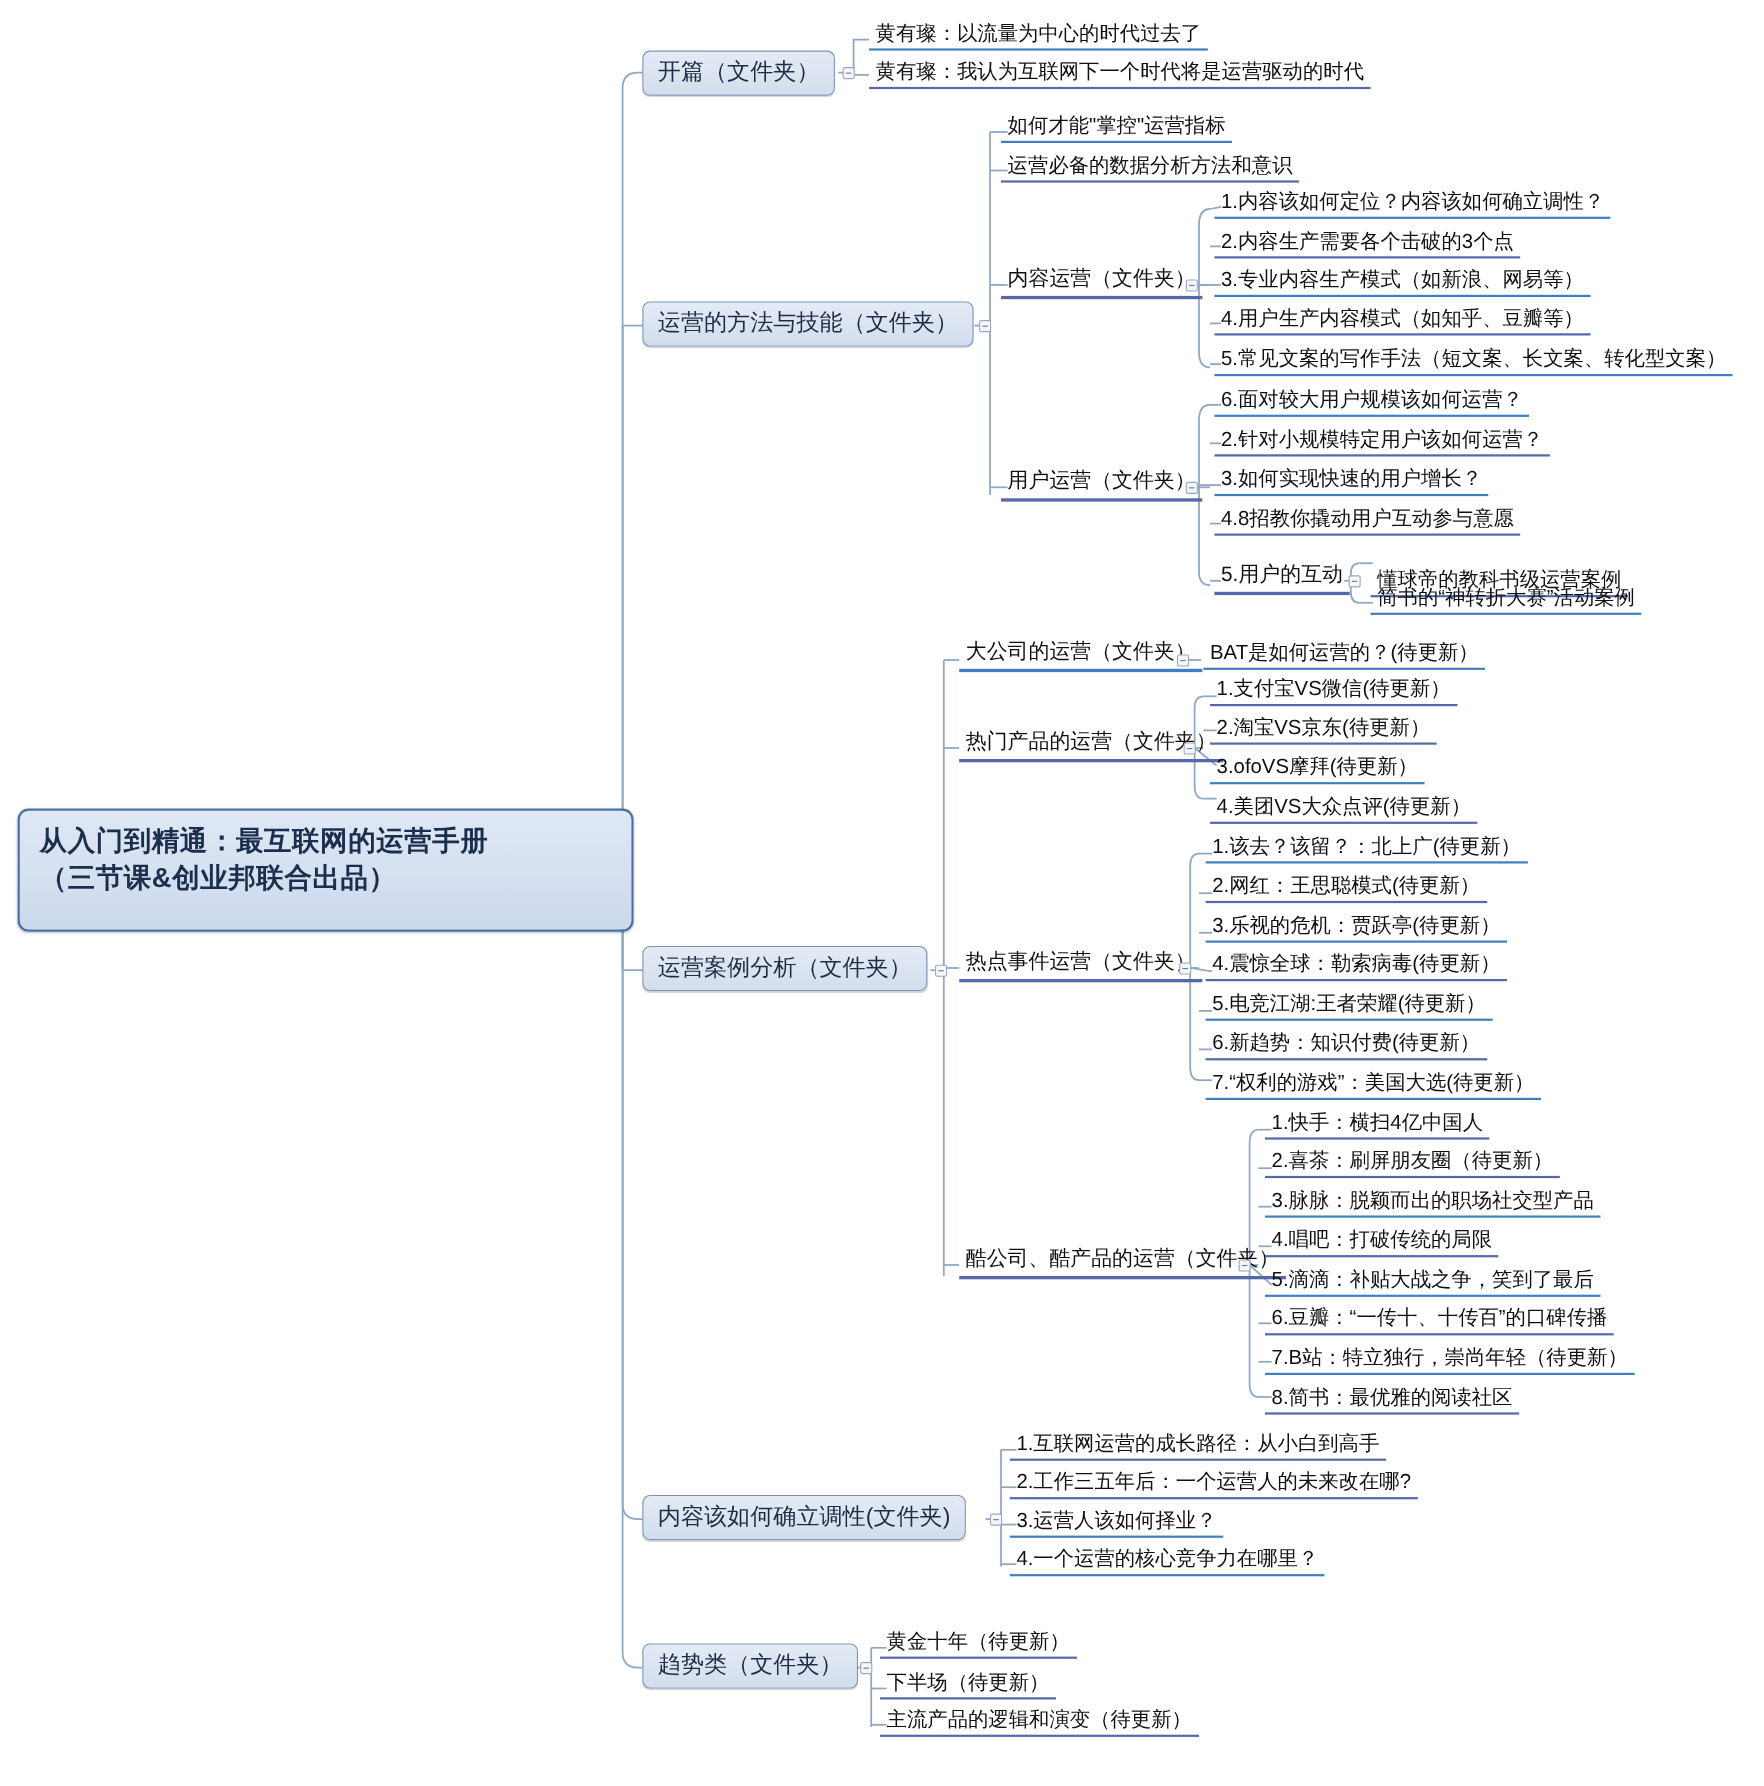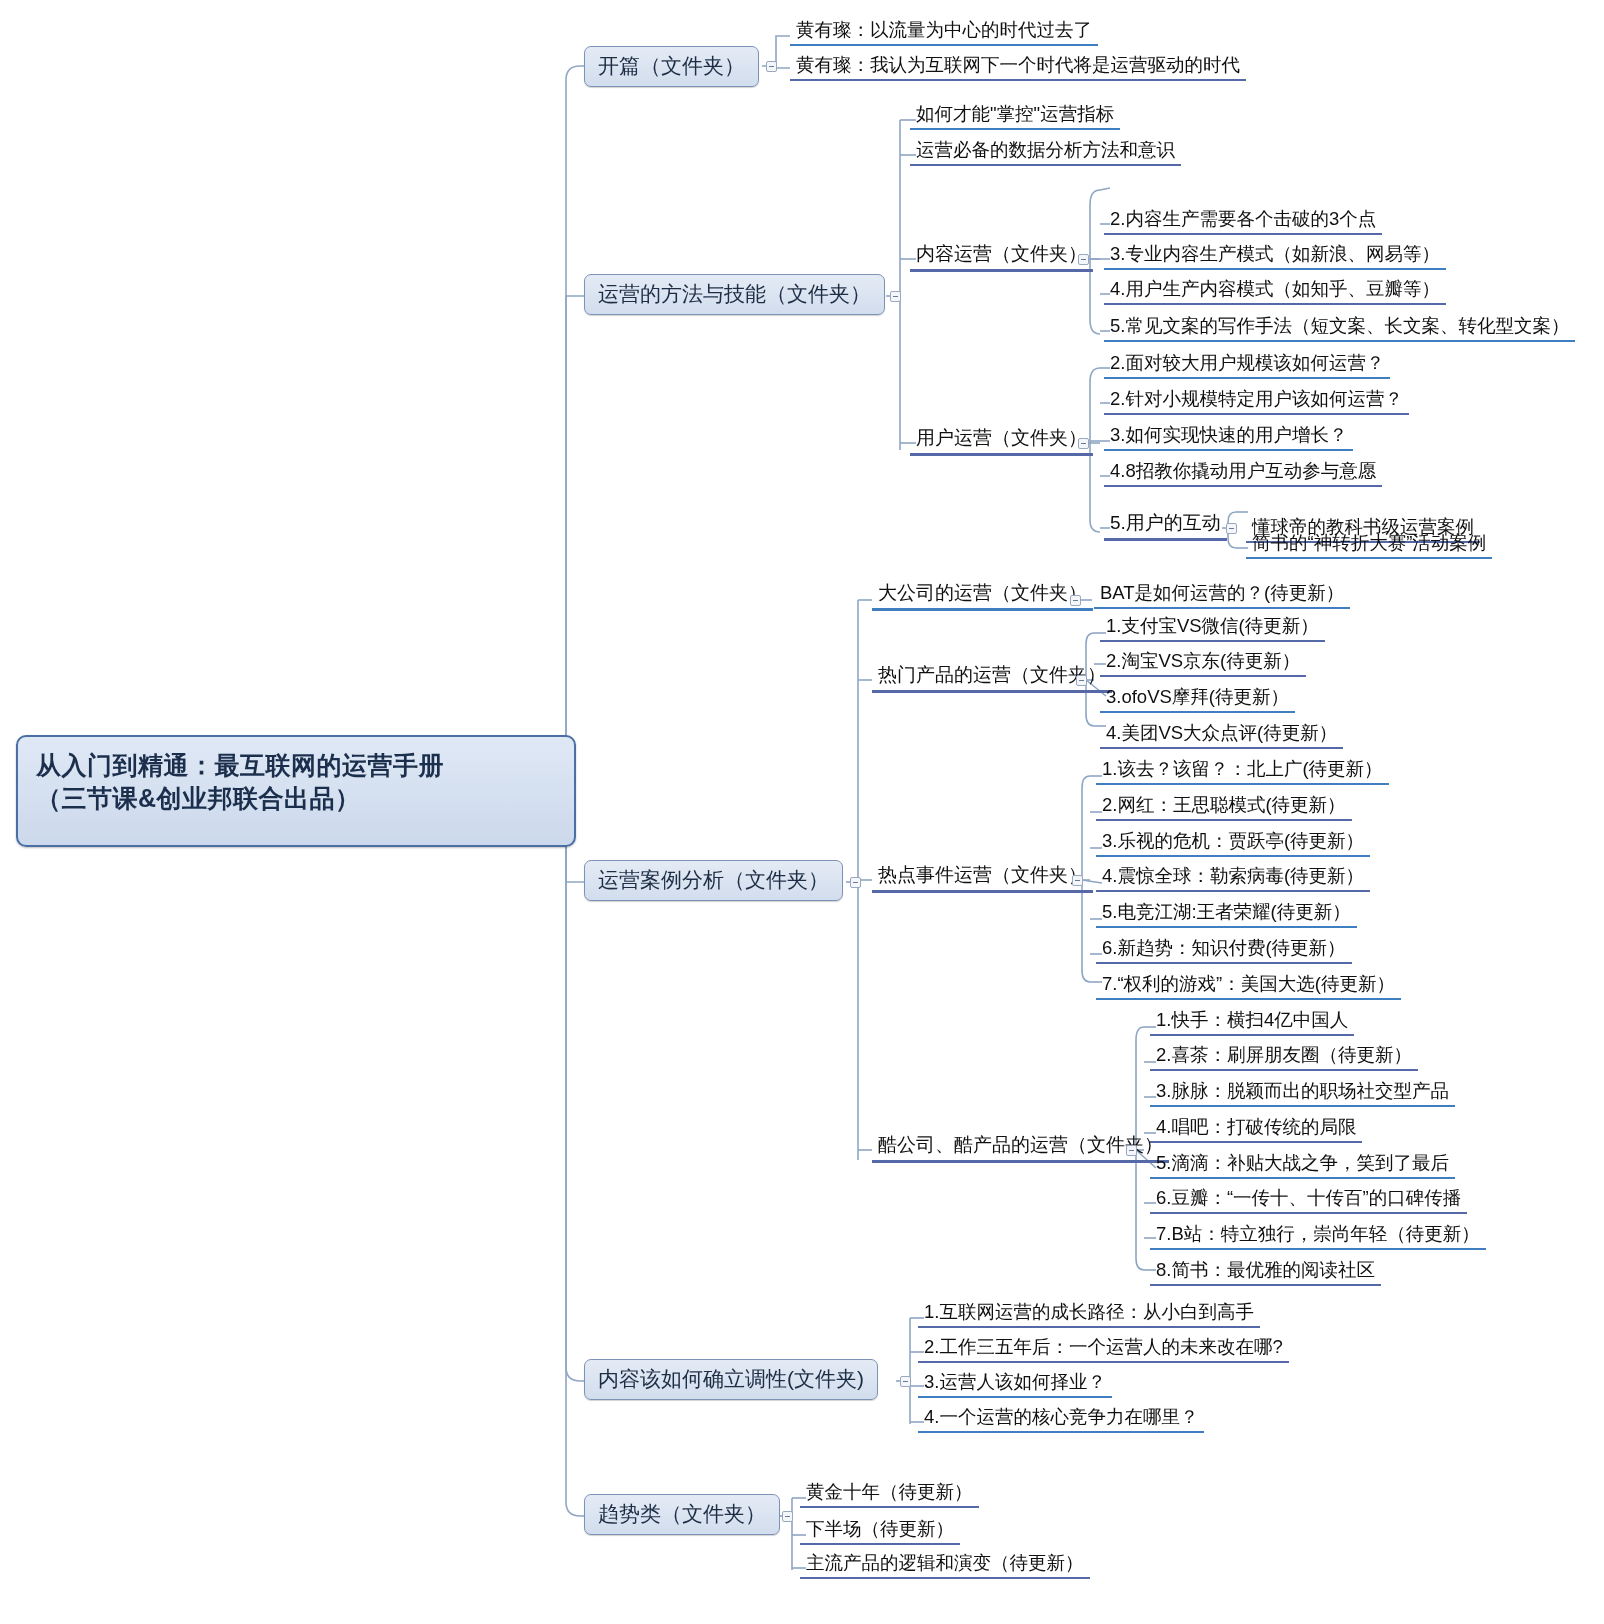--- a/index.html
+++ b/index.html
@@ -225,40 +225,43 @@
   </div>
   <div class="node textnode thin navy" style="left:910px; top:137px;">
     <span>运营必备的数据分析方法和意识</span>
   </div>
 
   <div class="node barelabel" style="left:910px; top:241px; border-bottom-color:#5568a8;">
     <span>内容运营（文件夹）</span>
   </div>
   <div class="collapse-dot" style="left:1078px; top:254px;"></div>
 
+  <div class="node textnode thin blue" style="left:1104px; top:170px;">
+    <span>1.内容该如何定位？内容该如何确立调性？</span>
+  </div>
   <div class="node textnode thin navy" style="left:1104px; top:206px;">
     <span>2.内容生产需要各个击破的3个点</span>
   </div>
   <div class="node textnode thin blue" style="left:1104px; top:241px;">
     <span>3.专业内容生产模式（如新浪、网易等）</span>
   </div>
   <div class="node textnode thin navy" style="left:1104px; top:276px;">
     <span>4.用户生产内容模式（如知乎、豆瓣等）</span>
   </div>
   <div class="node textnode thin blue" style="left:1104px; top:313px;">
     <span>5.常见文案的写作手法（短文案、长文案、转化型文案）</span>
   </div>
 
   <div class="node barelabel" style="left:910px; top:425px; border-bottom-color:#5568a8;">
     <span>用户运营（文件夹）</span>
   </div>
   <div class="collapse-dot" style="left:1078px; top:438px;"></div>
 
   <div class="node textnode thin blue" style="left:1104px; top:350px;">
-    <span>2.面对较大用户规模该如何运营？</span>
+    <span>6.面对较大用户规模该如何运营？</span>
   </div>
   <div class="node textnode thin navy" style="left:1104px; top:386px;">
     <span>2.针对小规模特定用户该如何运营？</span>
   </div>
   <div class="node textnode thin blue" style="left:1104px; top:422px;">
     <span>3.如何实现快速的用户增长？</span>
   </div>
   <div class="node textnode thin navy" style="left:1104px; top:458px;">
     <span>4.8招教你撬动用户互动参与意愿</span>
   </div>

